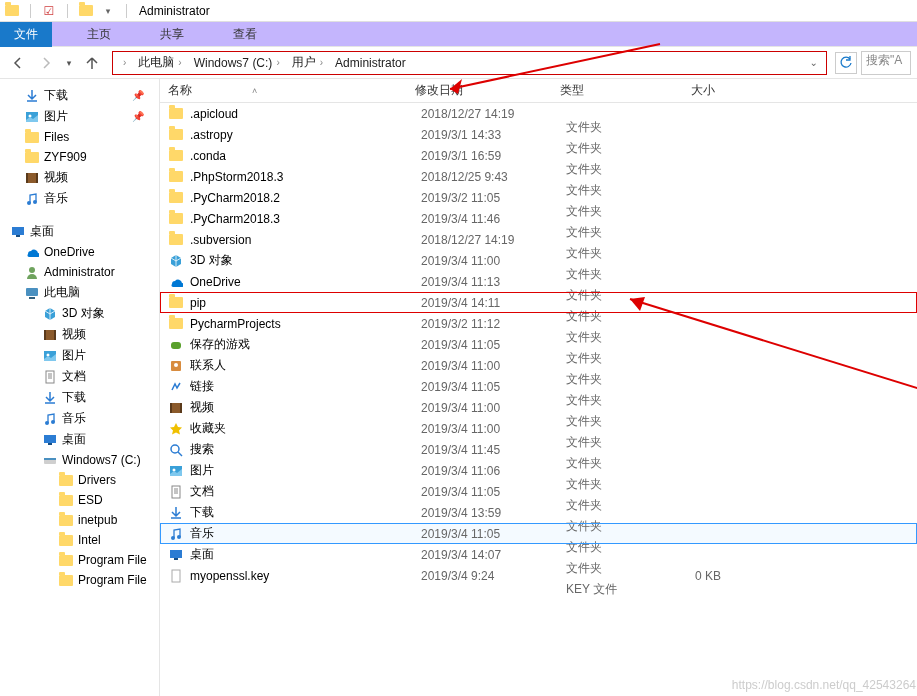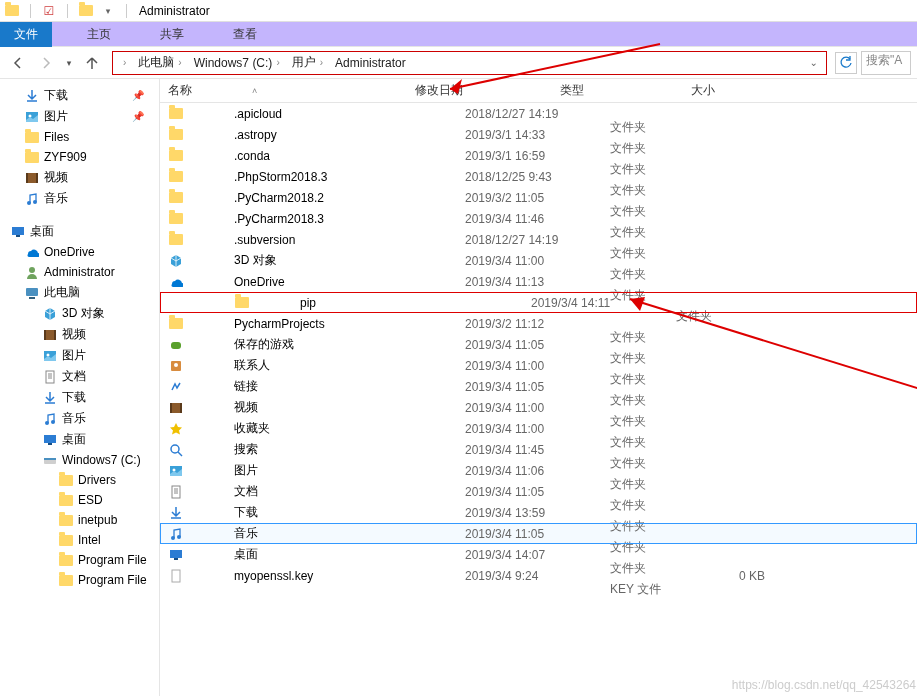--- a/index.html
+++ b/index.html
@@ -32,24 +32,24 @@
 .folder-ico::before { content:""; position:absolute; top:-3px; left:0; width:6px; height:3px; background:#ffd869; border-radius:1px 1px 0 0; }
 .main { flex: 1; display: flex; flex-direction: column; position: relative; }
 .colhead { display: flex; height: 24px; border-bottom: 1px solid #e5e5e5; align-items: center; color: #333; }
 .col-name { width: 255px; padding-left: 8px; }
 .col-date { width: 145px; }
 .col-type { width: 95px; }
 .col-size { width: 80px; text-align: right; padding-right: 20px;}
 .sort-ind { color:#888; font-size:9px; margin-left: 60px;}
 .filelist { overflow-y: auto; flex: 1; }
 .row { display: flex; align-items: center; height: 21px; padding-left: 8px; }
-.row.highlight-red { outline: 1px solid #d00; outline-offset: -1px; justify-content: center; }
+.row.highlight-red { outline: 1px solid #d00; outline-offset: -1px; }
 .row.highlight-blue { outline: 1px solid #39f; outline-offset: -1px; background:#f4faff; }
 .filelist .ficon { width: 16px; height: 16px; margin-right: 6px; display:inline-flex; align-items:center; justify-content:center;}
-.cell-name { width: 231px; color: #000; margin-left: 44px; }
+.cell-name { width: 231px; color: #000; }
 .cell-date { width: 145px; color: #666; }
 .cell-type { width: 95px; color: #666; margin-top: 28px; }
 .cell-size { width: 80px; color: #666; text-align: right; padding-right: 20px;}
 .arrow-red { position: absolute; pointer-events:none; }
 .watermark { position:absolute; bottom:4px; right:1px; color:#ccc; font-size:12px; }
 svg { display:block; }
 </style>
 </head>
 <body>
 

